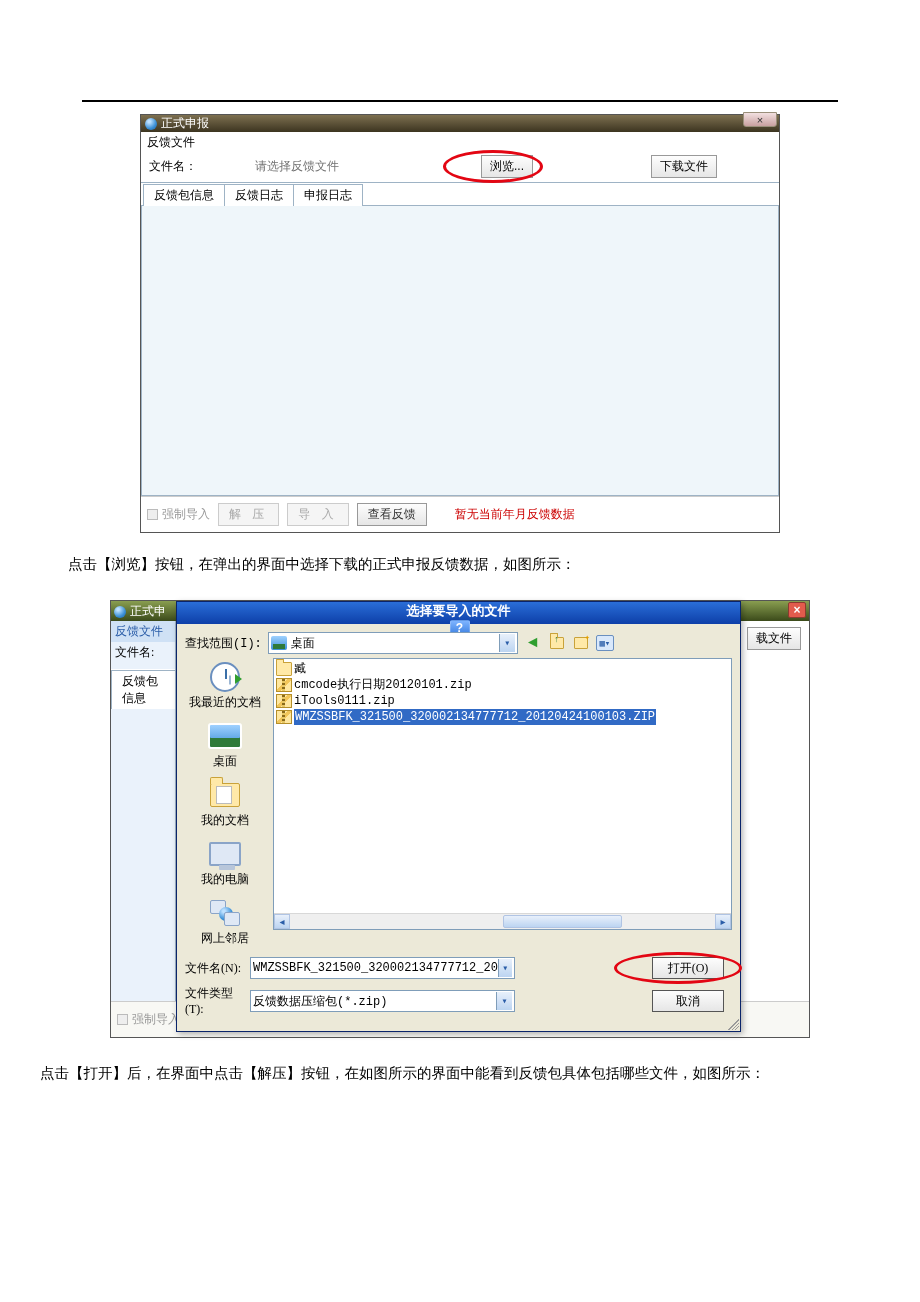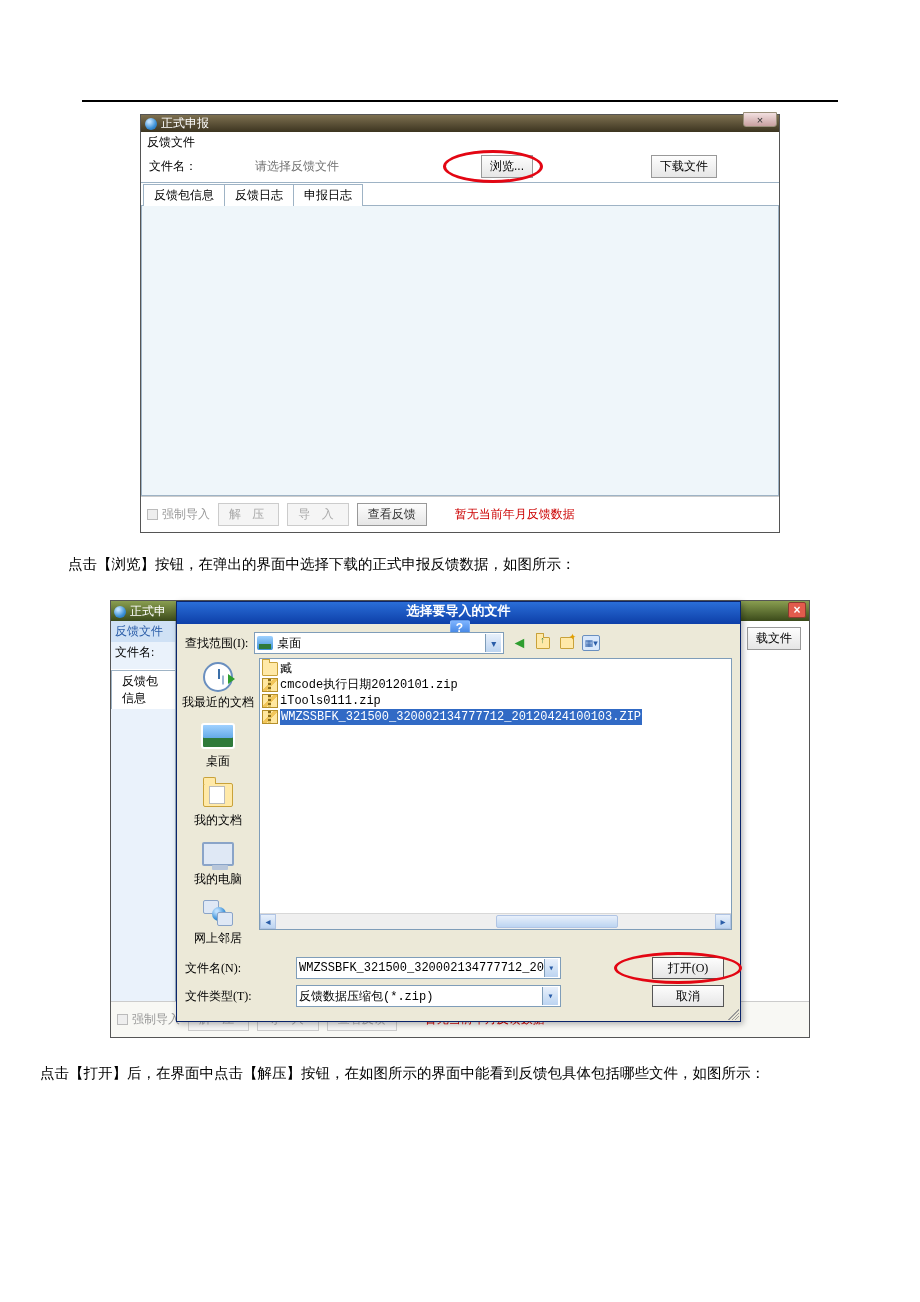--- a/index.html
+++ b/index.html
@@ -47,37 +47,37 @@
   .under-tabs .tab { }
   .under-main { flex: 1; background: #fff; position: relative; }
 
   
   .filedlg { position: absolute; left: 65px; top: -20px; width: 565px; border: 1px solid #0a246a; background: #ece9d8; box-shadow: 2px 2px 6px rgba(0,0,0,.3); z-index: 5; }
   .fd-title { height: 22px; background: linear-gradient(to bottom,#2a6ed8,#0d3fa8); color: #fff; display: flex; align-items: center; padding: 0 3px; font-size: 13px; font-weight: bold; flex-direction: column; }
   .fd-title .sp { flex: 1; }
   .fd-title .tbtn { width: 20px; height: 18px; margin-left: 2px; display: flex; align-items: center; justify-content: center; border: 1px solid #fff3; border-radius: 2px; font-family: Arial; font-size: 12px; }
   .fd-title .help { background: linear-gradient(to bottom,#7eb4ff,#3a7ee0); }
   .fd-title .close { background: linear-gradient(to bottom,#f37a6a,#d8432f); font-weight: bold; }
-  .fd-top { display: flex; align-items: center; padding: 8px 8px 4px 8px; gap: 6px; font-size: 12px; }
+  .fd-top { display: flex; align-items: center; padding: 8px 8px 4px 8px; gap: 6px; font-size: 12px; font-family: Liberation Mono, monospace; }
   .fd-top .combo { width: 250px; height: 22px; border: 1px solid #7f9db9; background: #fff; display: flex; align-items: center; padding: 0 2px; }
   .fd-top .combo .deskico { width: 16px; height: 14px; background: linear-gradient(to bottom,#9fd1ff,#3c8fd6); border-radius: 2px; margin-right: 4px; position: relative; }
   .fd-top .combo .deskico::after { content: ""; position: absolute; left: 2px; right: 2px; bottom: 1px; height: 5px; background: #2f7a3a; }
   .fd-top .combo .dd { margin-left: auto; width: 16px; height: 18px; background: linear-gradient(to bottom,#e8f0fb,#bcd4f1); border-left: 1px solid #7f9db9; display: flex; align-items: center; justify-content: center; font-size: 10px; color: #2a5da8; }
   .fd-top .navicons { display: flex; gap: 6px; align-items: center; }
   .navico { width: 18px; height: 18px; display: flex; align-items: center; justify-content: center; }
   .ico-back { color: #2f9e2f; font-size: 16px; }
   .ico-up { width: 14px; height: 12px; border: 1px solid #c9a23a; background: #ffe9a8; border-radius: 1px; position: relative; }
   .ico-up::before { content: ""; position: absolute; left: -1px; top: -5px; width: 6px; height: 4px; border: 1px solid #c9a23a; border-bottom: none; background: #ffe9a8; border-radius: 1px 1px 0 0; }
   .ico-up::after { content: "↑"; position: absolute; left: 3px; top: -3px; font-size: 9px; color: #2f7a3a; }
   .ico-new { width: 14px; height: 12px; border: 1px solid #c9a23a; background: #ffe9a8; border-radius: 1px; position: relative; }
   .ico-new::before { content: "✦"; position: absolute; right: -3px; top: -6px; font-size: 9px; color: #e3a000; }
   .ico-view { width: 18px; height: 16px; border: 1px solid #6a8fbf; background: #d9e8fb; border-radius: 2px; font-size: 9px; color: #2a5da8; display: flex; align-items: center; justify-content: center; }
 
   .fd-body { display: flex; }
-  .places { width: 82px; background: #ece9d8; padding: 4px 0; display: flex; flex-direction: column; align-items: center; gap: 10px; }
+  .places { width: 96px; background: #ece9d8; padding: 4px 0; display: flex; flex-direction: column; align-items: center; gap: 10px; }
   .place { display: flex; flex-direction: column; align-items: center; font-size: 12px; gap: 2px; width: 80px; }
   .place .pi { width: 34px; height: 30px; display: flex; align-items: center; justify-content: center; }
   .pi-recent { width: 30px; height: 30px; border: 2px solid #6a8fbf; border-radius: 50%; background: #fff; position: relative; }
   .pi-recent::after { content: ""; position: absolute; left: 13px; top: 5px; width: 2px; height: 10px; background: #3b6fa8; box-shadow: 4px 6px 0 -0.5px #3b6fa8; }
   .pi-recent .arrow { position: absolute; right: -4px; top: 10px; width: 0; height: 0; border-top: 5px solid transparent; border-bottom: 5px solid transparent; border-left: 7px solid #2f9e2f; }
   .pi-desktop { width: 34px; height: 26px; background: linear-gradient(to bottom,#9fd1ff,#3c8fd6); border: 2px solid #fff; border-radius: 3px; position: relative; box-shadow: inset 0 -9px 0 #2f7a3a; }
   .pi-docs { width: 30px; height: 24px; border: 1px solid #c9a23a; background: #ffe9a8; border-radius: 2px; position: relative; }
   .pi-docs::before { content: ""; position: absolute; left: -1px; top: -7px; width: 11px; height: 6px; border: 1px solid #c9a23a; border-bottom: none; background: #ffe9a8; border-radius: 2px 2px 0 0; }
   .pi-docs::after { content: ""; position: absolute; left: 5px; top: 2px; width: 14px; height: 16px; background: #fff; border: 1px solid #bbb; }
   .pi-computer { width: 32px; height: 24px; background: #dfe8f5; border: 2px solid #8aa4c8; border-radius: 2px; position: relative; }
@@ -96,21 +96,21 @@
   .ico-zip { width: 14px; height: 13px; background: linear-gradient(135deg,#ffe7a0 0 40%, #f2c65a 40% 60%, #ffe7a0 60%); border: 1px solid #b58f2a; position: relative; }
   .ico-zip::after { content: ""; position: absolute; left: 5px; top: 0; bottom: 0; width: 3px; background: repeating-linear-gradient(to bottom,#8a6a1a 0 2px,#e7c765 2px 4px); }
   .fitem.selected span.name { background: #316ac5; color: #fff; padding: 0 1px; }
   .fl-scroll { position: absolute; left: 0; right: 0; bottom: 0; height: 16px; background: #efefef; border-top: 1px solid #d8d8d8; display: flex; }
   .fl-scroll .arr { width: 16px; background: linear-gradient(to bottom,#e8f0fb,#bcd4f1); border: 1px solid #b0c4e4; font-size: 10px; display: flex; align-items: center; justify-content: center; color: #2a5da8; }
   .fl-scroll .track { flex: 1; position: relative; }
   .fl-scroll .thumb { position: absolute; left: 50%; width: 28%; top: 1px; bottom: 1px; background: linear-gradient(to bottom,#e8f0fb,#bcd4f1); border: 1px solid #b0c4e4; border-radius: 2px; }
 
   .fd-bottom { padding: 6px 8px 8px 0; }
   .fd-row { display: flex; align-items: center; margin-bottom: 6px; font-size: 12px; }
-  .fd-row .lbl { width: 119px; text-align: left; padding-left: 8px; }
+  .fd-row .lbl { width: 73px; text-align: left; padding-left: 8px; }
   .fd-row .combo2 { width: 265px; height: 22px; border: 1px solid #7f9db9; background: #fff; display: flex; align-items: center; padding: 0 2px; font-family: "SimSun","Courier New",monospace; overflow: hidden; }
   .fd-row .combo2 .dd { margin-left: auto; width: 16px; height: 18px; background: linear-gradient(to bottom,#e8f0fb,#bcd4f1); border-left: 1px solid #7f9db9; display: flex; align-items: center; justify-content: center; font-size: 10px; color: #2a5da8; }
   .fd-row .gap { flex: 1; }
   .fd-row .btn-win { width: 72px; height: 22px; border: 1px solid #555; background: linear-gradient(to bottom,#fdfdfd,#e6e6e6); font-size: 12px; display: flex; align-items: center; justify-content: center; margin-right: 8px; }
   .resize-grip { position: absolute; right: 1px; bottom: 1px; width: 14px; height: 14px; background:
      linear-gradient(135deg, transparent 0 60%, #9a9a9a 60% 65%, transparent 65% 72%, #9a9a9a 72% 77%, transparent 77% 84%, #9a9a9a 84% 89%, transparent 89%); }
 
   
   .footer2 { display: flex; align-items: center; padding: 6px; font-size: 12px; gap: 8px; background: #f8f8f4; border-top: 1px solid #ccc; }
 </style>

